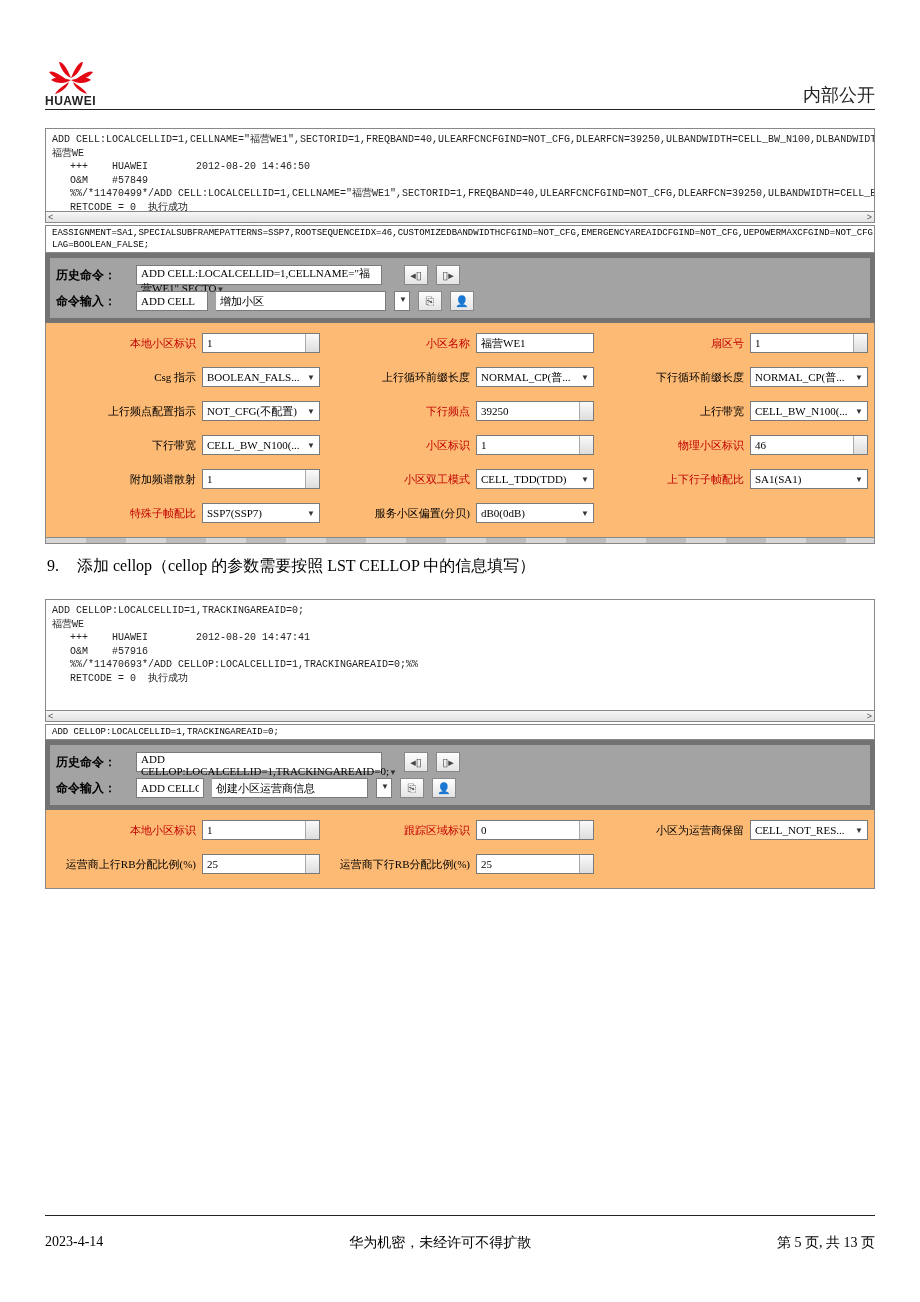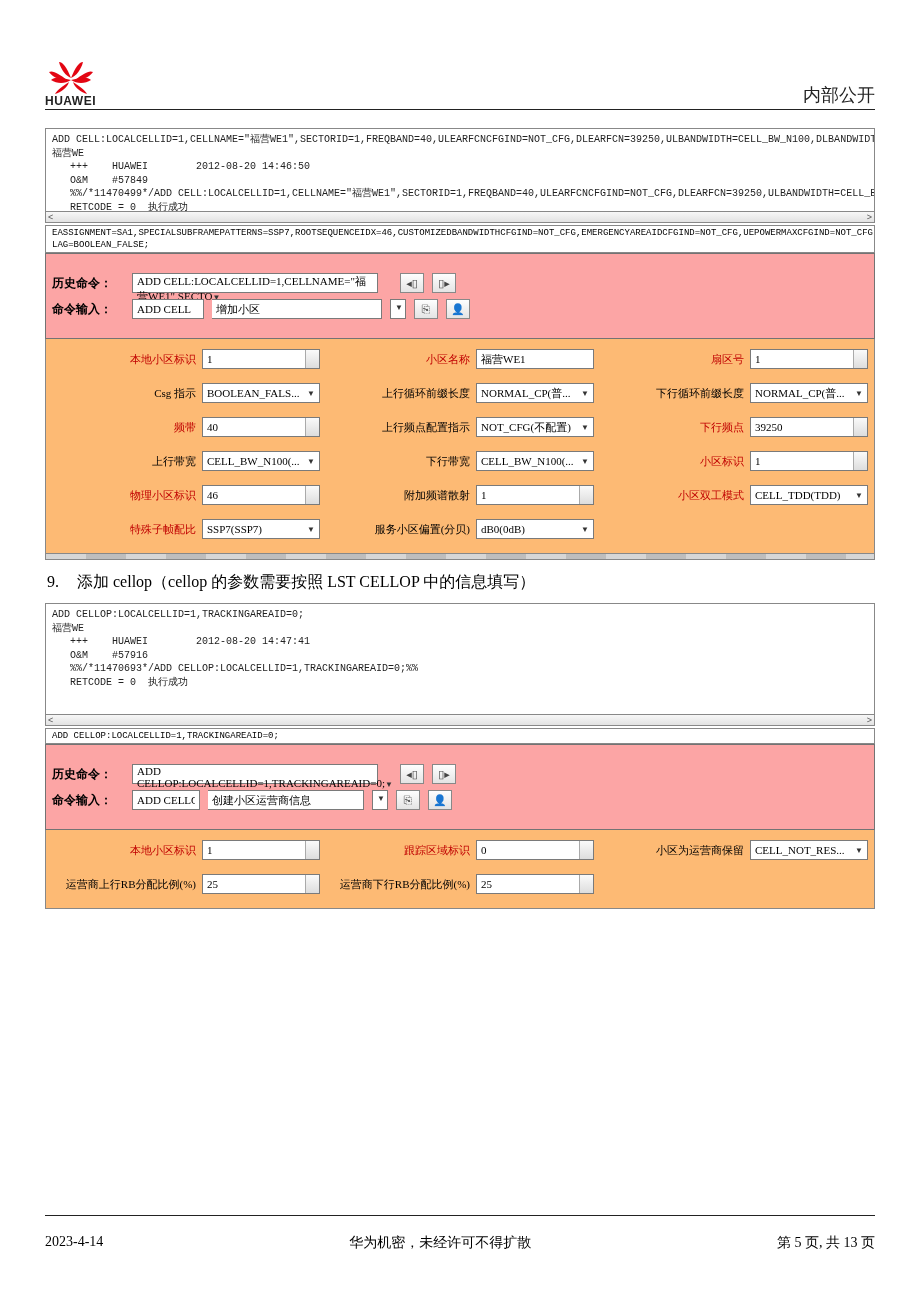--- a/index.html
+++ b/index.html
@@ -7,37 +7,37 @@
     .page { padding: 60px 45px 0 45px; }
     .header { display: flex; align-items: flex-end; justify-content: space-between; border-bottom: 1.5px solid #222; padding-bottom: 2px; margin-bottom: 18px; }
     .logo-wrap { display: flex; flex-direction: column; align-items: center; line-height: 1; }
     .petals { width: 44px; height: 34px; }
     .brand { font-family: Arial, sans-serif; font-weight: bold; font-size: 12px; letter-spacing: 0.5px; color: #222; margin-top: 1px; }
     .classification { font-family: Liberation Mono, monospace; font-size: 18px; color: #222; }
     .log { font-family: "Courier New", monospace; font-size: 10px; padding: 4px 6px; line-height: 1.35; white-space: pre; overflow: hidden; color: #222; background: #fff; border: 1px solid #888; }
     .log1 { height: 84px; }
     .log-scroll { height: 11px; background: linear-gradient(#f7f7f7,#e2e2e2); border: 1px solid #888; border-top: none; display: flex; justify-content: space-between; align-items: center; padding: 0 2px; font-size: 9px; color: #555; }
     .log2 { height: 28px; margin-top: 2px; font-family: "Courier New", monospace; font-size: 9px; padding: 2px 6px; line-height: 1.3; white-space: pre; overflow: hidden; border: 1px solid #888; background: #fff; }
-    .cmdbar { border: 1px solid #737373; background: #fca5a5; padding: 16px 6px; }
+    .cmdbar { border: 5px solid #737373; background: #a3a3a3; padding: 4px 6px; }
     .cmdrow { display: flex; align-items: center; gap: 8px; height: 26px; }
     .cmdlabel { width: 72px; font-size: 12px; font-family: SimSun; font-weight: bold; }
     .cmdinput { height: 20px; font-size: 11px; padding: 0 4px; border: 1px solid #7a7a7a; background: #fff; font-family: SimSun; }
     .w-history { width: 246px; }
     .w-cmd { width: 72px; }
     .w-desc { width: 170px; border-left: none; }
     .mini-btn { width: 24px; height: 20px; border: 1px solid #888; background: linear-gradient(#fefefe,#e4e4e4); display: inline-flex; align-items: center; justify-content: center; font-size: 11px; color: #444; }
     .form-grid { border: 1px solid #888; border-top: none; background: #fdba74; padding: 10px 6px 14px; display: grid; grid-template-columns: repeat(3, 1fr); row-gap: 14px; column-gap: 6px; }
     .fld { display: flex; align-items: center; justify-content: flex-end; gap: 6px; }
     .flabel { font-size: 11px; font-family: SimSun; text-align: right; white-space: nowrap; }
     .flabel.red { color: #c00000; }
     .fbox { width: 118px; height: 20px; border: 1px solid #7a7a7a; background: #fff; font-size: 11px; padding: 0 4px; display: flex; align-items: center; justify-content: space-between; font-family: SimSun; }
     .spin::after { content: ""; width: 13px; height: 18px; border-left: 1px solid #aaa; background: linear-gradient(#fafafa,#ddd); display: inline-block; margin-right: -4px; }
     .drop::after { content: "▼"; font-size: 8px; color: #333; }
     .divider-line { height: 6px; border: 1px solid #888; border-top: none; background: repeating-linear-gradient(90deg,#d6d6d6,#d6d6d6 40px,#bdbdbd 40px,#bdbdbd 80px); }
-    .body-text { font-family: "Times New Roman", SimSun, serif; font-size: 16px; margin: 12px 0 10px 2px; }
+    .body-text { font-family: "Times New Roman", SimSun, serif; font-size: 16px; margin: 12px 0 22px 2px; }
     .body-num { display: inline-block; width: 30px; }
     .log3 { height: 112px; }
     .form-grid2 { grid-template-columns: repeat(3, 1fr); }
     .footer { position: absolute; bottom: 50px; left: 45px; right: 45px; border-top: 1.5px solid #222; display: flex; justify-content: space-between; font-family: "Times New Roman", SimSun, serif; font-size: 14px; padding-top: 18px; }
   </style>
 </head>
 <body>
 
 <div class="page">
   <div class="header">
@@ -121,26 +121,20 @@
           <span>NORMAL_CP(普...</span>
         </div>
       </div>
       <div class="fld">
         <span class="flabel">下行循环前缀长度</span>
         <div class="fbox drop">
           <span>NORMAL_CP(普...</span>
         </div>
       </div>
       <div class="fld">
-        <span class="flabel red">频带</span>
-        <div class="fbox spin">
-          <span>40</span>
-        </div>
-      </div>
-      <div class="fld">
         <span class="flabel">上行频点配置指示</span>
         <div class="fbox drop">
           <span>NOT_CFG(不配置)</span>
         </div>
       </div>
       <div class="fld">
         <span class="flabel red">下行频点</span>
         <div class="fbox spin">
           <span>39250</span>
         </div>
@@ -172,20 +166,26 @@
       <div class="fld">
         <span class="flabel">附加频谱散射</span>
         <div class="fbox spin">
           <span>1</span>
         </div>
       </div>
       <div class="fld">
         <span class="flabel red">小区双工模式</span>
         <div class="fbox drop">
           <span>CELL_TDD(TDD)</span>
+        </div>
+      </div>
+      <div class="fld">
+        <span class="flabel red">上下行子帧配比</span>
+        <div class="fbox drop">
+          <span>SA1(SA1)</span>
         </div>
       </div>
       <div class="fld">
         <span class="flabel red">特殊子帧配比</span>
         <div class="fbox drop">
           <span>SSP7(SSP7)</span>
         </div>
       </div>
       <div class="fld">
         <span class="flabel">服务小区偏置(分贝)</span>

